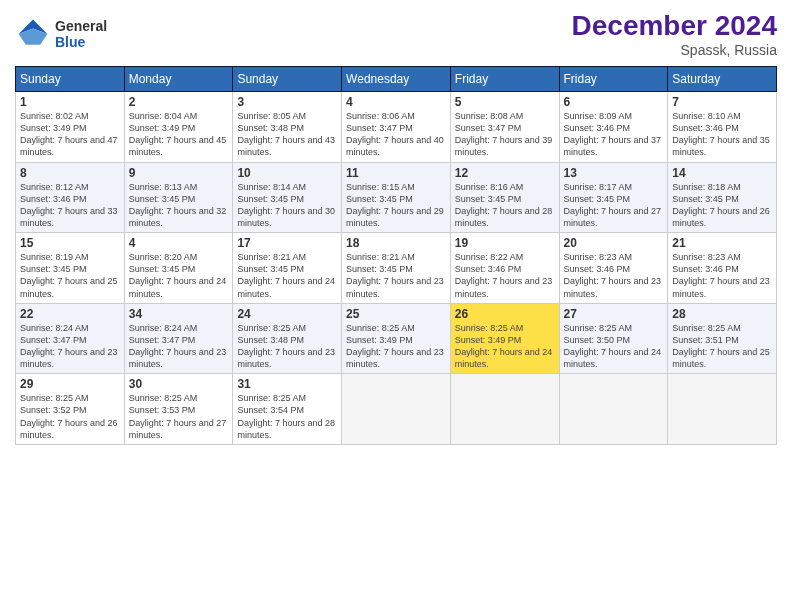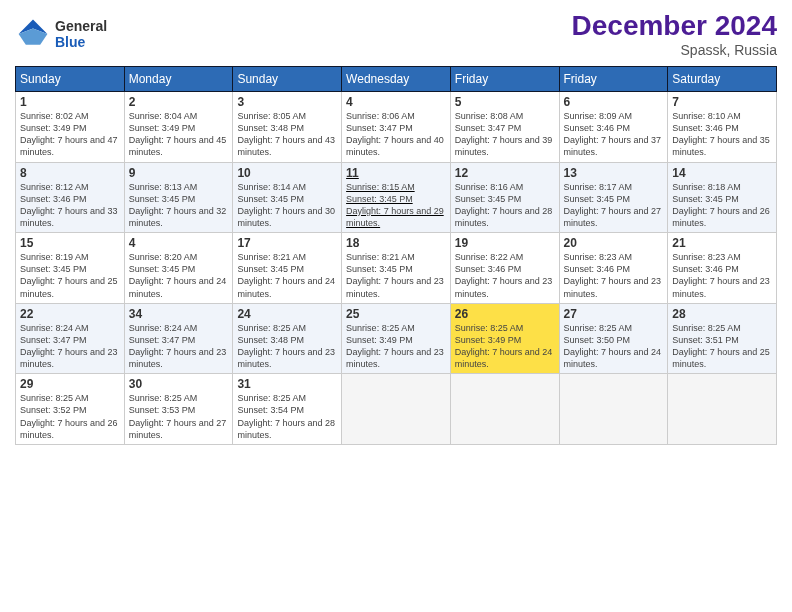--- a/index.html
+++ b/index.html
@@ -123,21 +123,21 @@
           <td style="background: rgb(255, 255, 255);"><span class="day-num">3</span><span class="day-info">Sunrise: 8:05 AM<br>Sunset: 3:48 PM<br>Daylight: 7 hours and 43 minutes.</span></td>
           <td style="background: rgb(255, 255, 255);"><span class="day-num">4</span><span class="day-info">Sunrise: 8:06 AM<br>Sunset: 3:47 PM<br>Daylight: 7 hours and 40 minutes.</span></td>
           <td style="background: rgb(255, 255, 255);"><span class="day-num">5</span><span class="day-info">Sunrise: 8:08 AM<br>Sunset: 3:47 PM<br>Daylight: 7 hours and 39 minutes.</span></td>
           <td style="background: rgb(255, 255, 255);"><span class="day-num">6</span><span class="day-info">Sunrise: 8:09 AM<br>Sunset: 3:46 PM<br>Daylight: 7 hours and 37 minutes.</span></td>
           <td style="background: rgb(255, 255, 255);"><span class="day-num">7</span><span class="day-info">Sunrise: 8:10 AM<br>Sunset: 3:46 PM<br>Daylight: 7 hours and 35 minutes.</span></td>
         </tr>
         <tr>
           <td style="background: rgb(240, 244, 250);"><span class="day-num">8</span><span class="day-info">Sunrise: 8:12 AM<br>Sunset: 3:46 PM<br>Daylight: 7 hours and 33 minutes.</span></td>
           <td style="background: rgb(240, 244, 250);"><span class="day-num">9</span><span class="day-info">Sunrise: 8:13 AM<br>Sunset: 3:45 PM<br>Daylight: 7 hours and 32 minutes.</span></td>
           <td style="background: rgb(240, 244, 250);"><span class="day-num">10</span><span class="day-info">Sunrise: 8:14 AM<br>Sunset: 3:45 PM<br>Daylight: 7 hours and 30 minutes.</span></td>
-          <td style="background: rgb(240, 244, 250); text-decoration: underline;"><span class="day-num">11</span><span class="day-info">Sunrise: 8:15 AM<br>Sunset: 3:45 PM<br>Daylight: 7 hours and 29 minutes.</span></td>
+          <td style="background: rgb(240, 244, 250);"><span class="day-num">11</span><span class="day-info">Sunrise: 8:15 AM<br>Sunset: 3:45 PM<br>Daylight: 7 hours and 29 minutes.</span></td>
           <td style="background: rgb(240, 244, 250);"><span class="day-num">12</span><span class="day-info">Sunrise: 8:16 AM<br>Sunset: 3:45 PM<br>Daylight: 7 hours and 28 minutes.</span></td>
           <td style="background: rgb(240, 244, 250);"><span class="day-num">13</span><span class="day-info">Sunrise: 8:17 AM<br>Sunset: 3:45 PM<br>Daylight: 7 hours and 27 minutes.</span></td>
           <td style="background: rgb(240, 244, 250);"><span class="day-num">14</span><span class="day-info">Sunrise: 8:18 AM<br>Sunset: 3:45 PM<br>Daylight: 7 hours and 26 minutes.</span></td>
         </tr>
         <tr>
           <td style="background: rgb(255, 255, 255);"><span class="day-num">15</span><span class="day-info">Sunrise: 8:19 AM<br>Sunset: 3:45 PM<br>Daylight: 7 hours and 25 minutes.</span></td>
           <td style="background: rgb(255, 255, 255);"><span class="day-num">4</span><span class="day-info">Sunrise: 8:20 AM<br>Sunset: 3:45 PM<br>Daylight: 7 hours and 24 minutes.</span></td>
           <td style="background: rgb(255, 255, 255);"><span class="day-num">17</span><span class="day-info">Sunrise: 8:21 AM<br>Sunset: 3:45 PM<br>Daylight: 7 hours and 24 minutes.</span></td>
           <td style="background: rgb(255, 255, 255);"><span class="day-num">18</span><span class="day-info">Sunrise: 8:21 AM<br>Sunset: 3:45 PM<br>Daylight: 7 hours and 23 minutes.</span></td>
           <td style="background: rgb(255, 255, 255);"><span class="day-num">19</span><span class="day-info">Sunrise: 8:22 AM<br>Sunset: 3:46 PM<br>Daylight: 7 hours and 23 minutes.</span></td>

